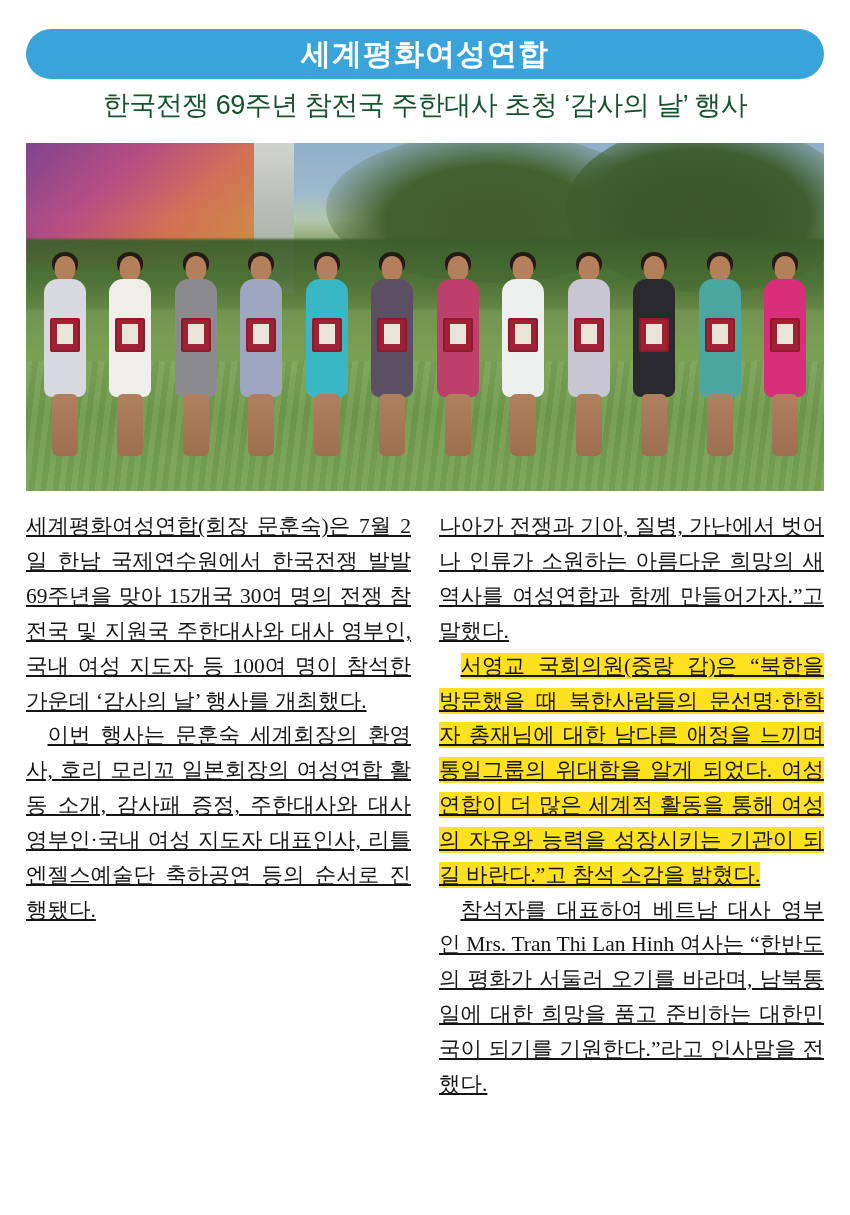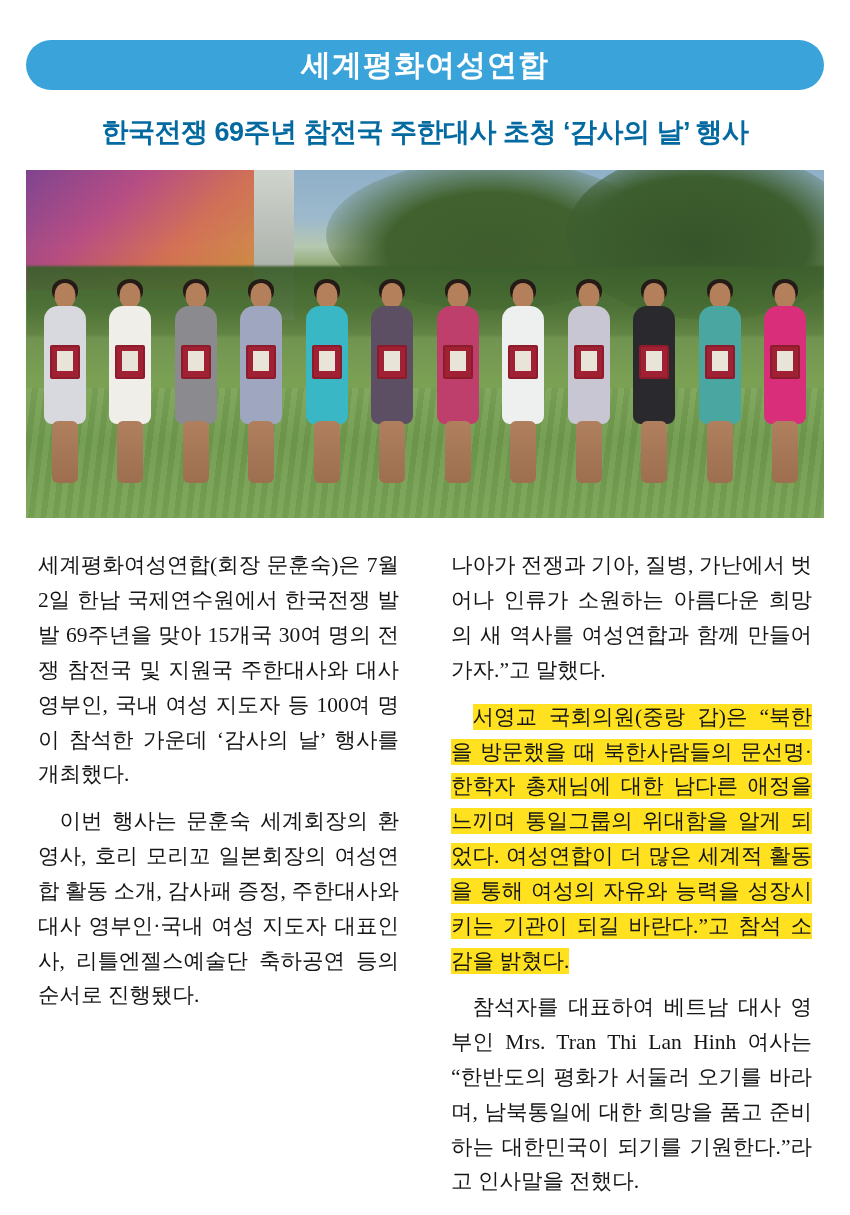--- a/index.html
+++ b/index.html
@@ -11,21 +11,21 @@
     height: 1215px;
     background: #ffffff;
     font-family: "Liberation Serif", serif;
     overflow: hidden;
   }
   .page {
     position: relative;
     width: 850px;
     height: 875px;
     box-sizing: border-box;
-    padding: 40px 26px 10px 26px;
+    padding: 29px 26px 10px 26px;
   }
 
   
   .banner {
     height: 50px;
     background: #3aa3d9;
     border-radius: 26px;
     display: flex;
     align-items: center;
     justify-content: center;
@@ -36,26 +36,26 @@
     color: #ffffff;
     font-family: "Liberation Sans", sans-serif;
     font-weight: bold;
     font-size: 30px;
     letter-spacing: 1px;
     line-height: 1;
   }
 
   
   .headline {
-    margin-top: 26px;
+    margin-top: 10px;
     text-align: center;
     font-family: "Liberation Sans", sans-serif;
-    font-weight: bold;
+    font-weight: normal;
     font-size: 27px;
-    color: #0369a1;
+    color: #14532d;
     letter-spacing: -0.5px;
     line-height: 1.2;
   }
 
   
   .photo-wrap {
     margin-top: 22px;
     width: 798px;
     height: 348px;
     margin-left: auto;
@@ -188,21 +188,22 @@
   }
   .col {
     width: 385px;
     font-size: 21.5px;
     line-height: 1.62;
     color: #151515;
     text-align: justify;
     font-family: "Liberation Serif", serif;
   }
   .col p {
-    margin: 12px;
+    margin: 0;
+    text-decoration: underline;
   }
   .col p.indent {
     text-indent: 1em;
   }
   .hl {
     background: #ffe11f;
     box-decoration-break: clone;
     -webkit-box-decoration-break: clone;
     padding: 1px 0;
   }

